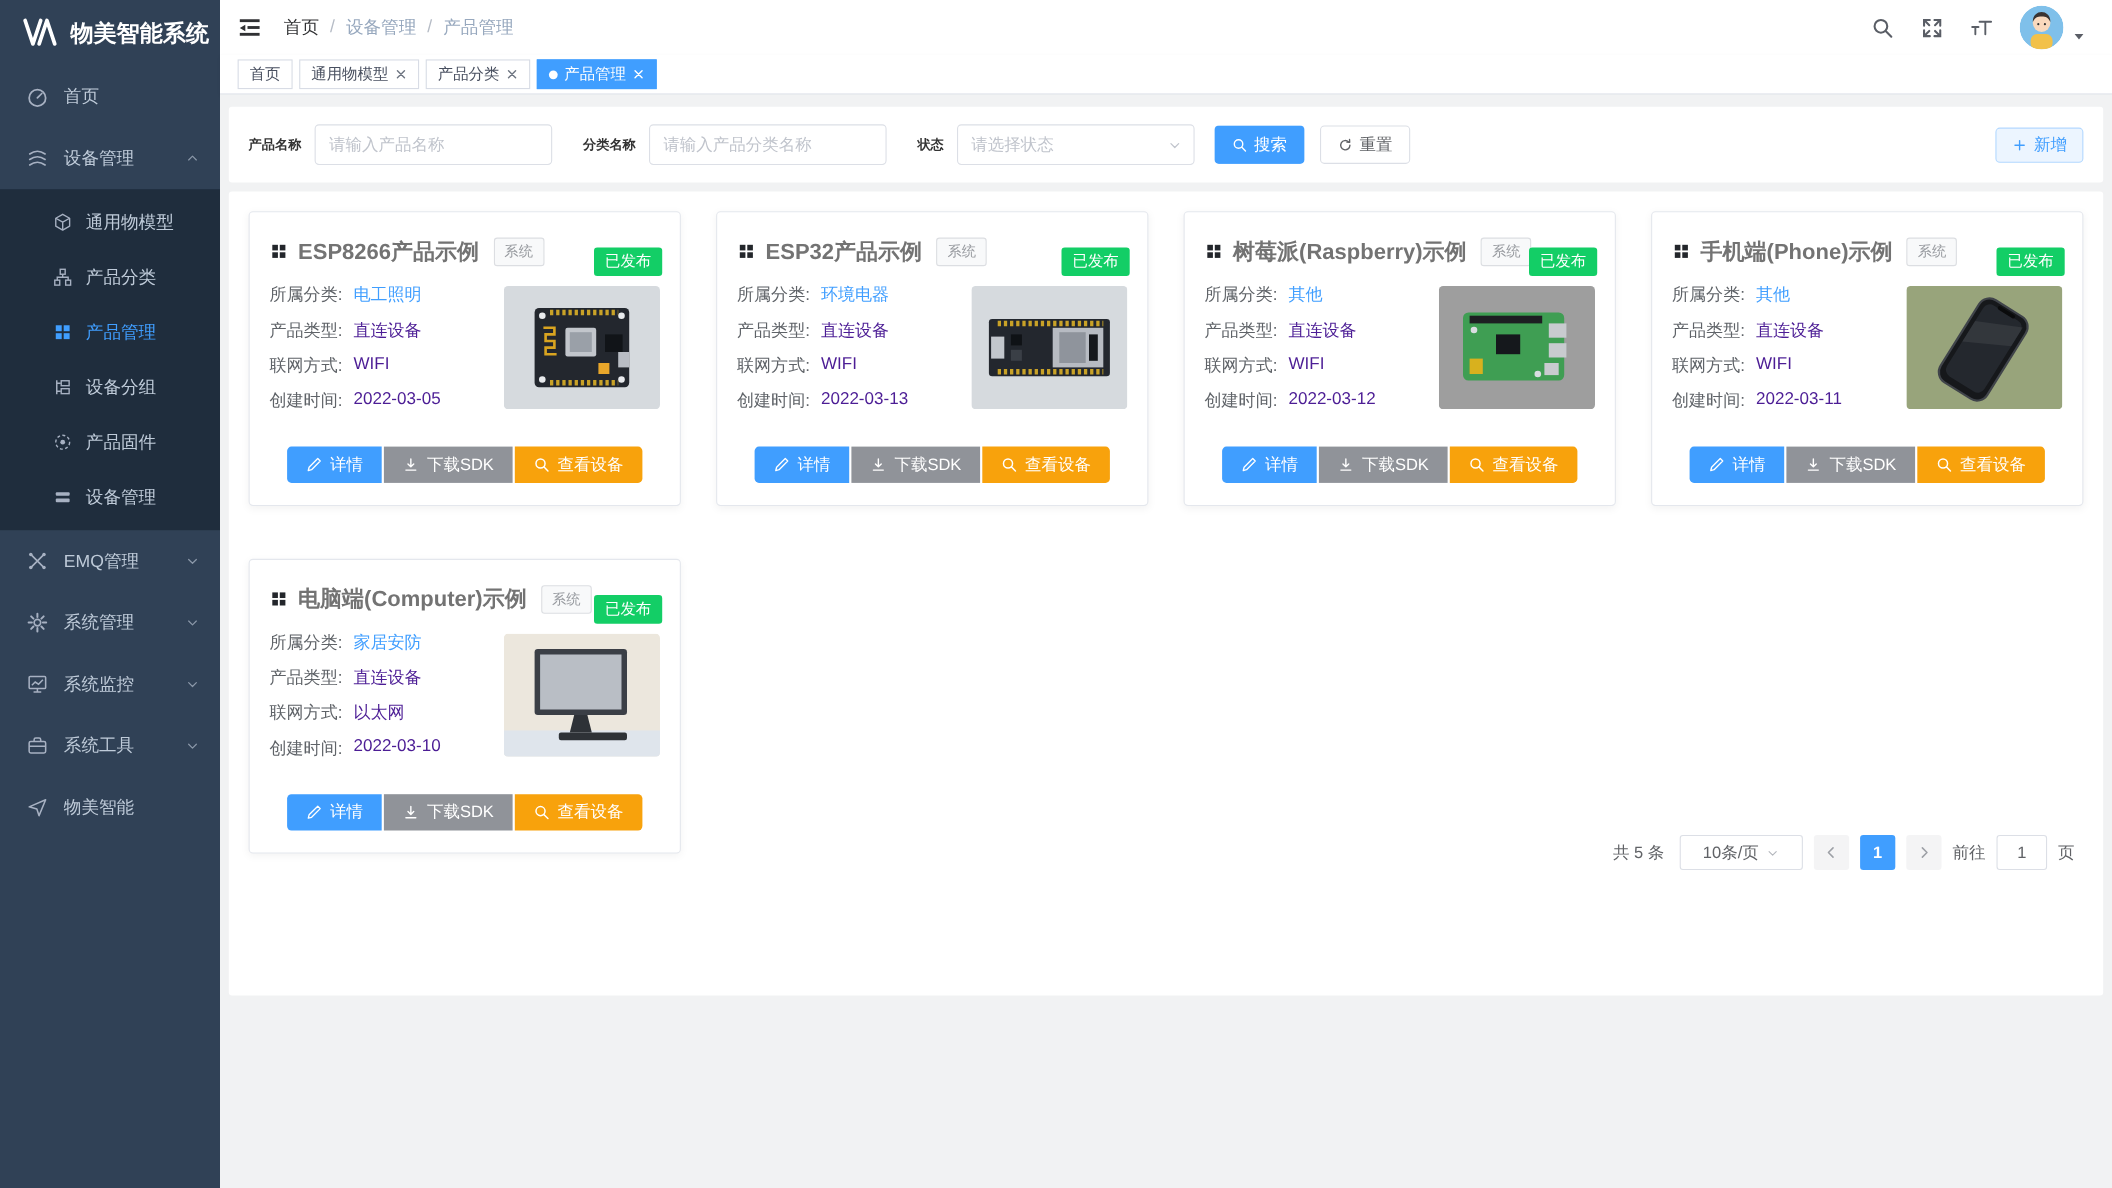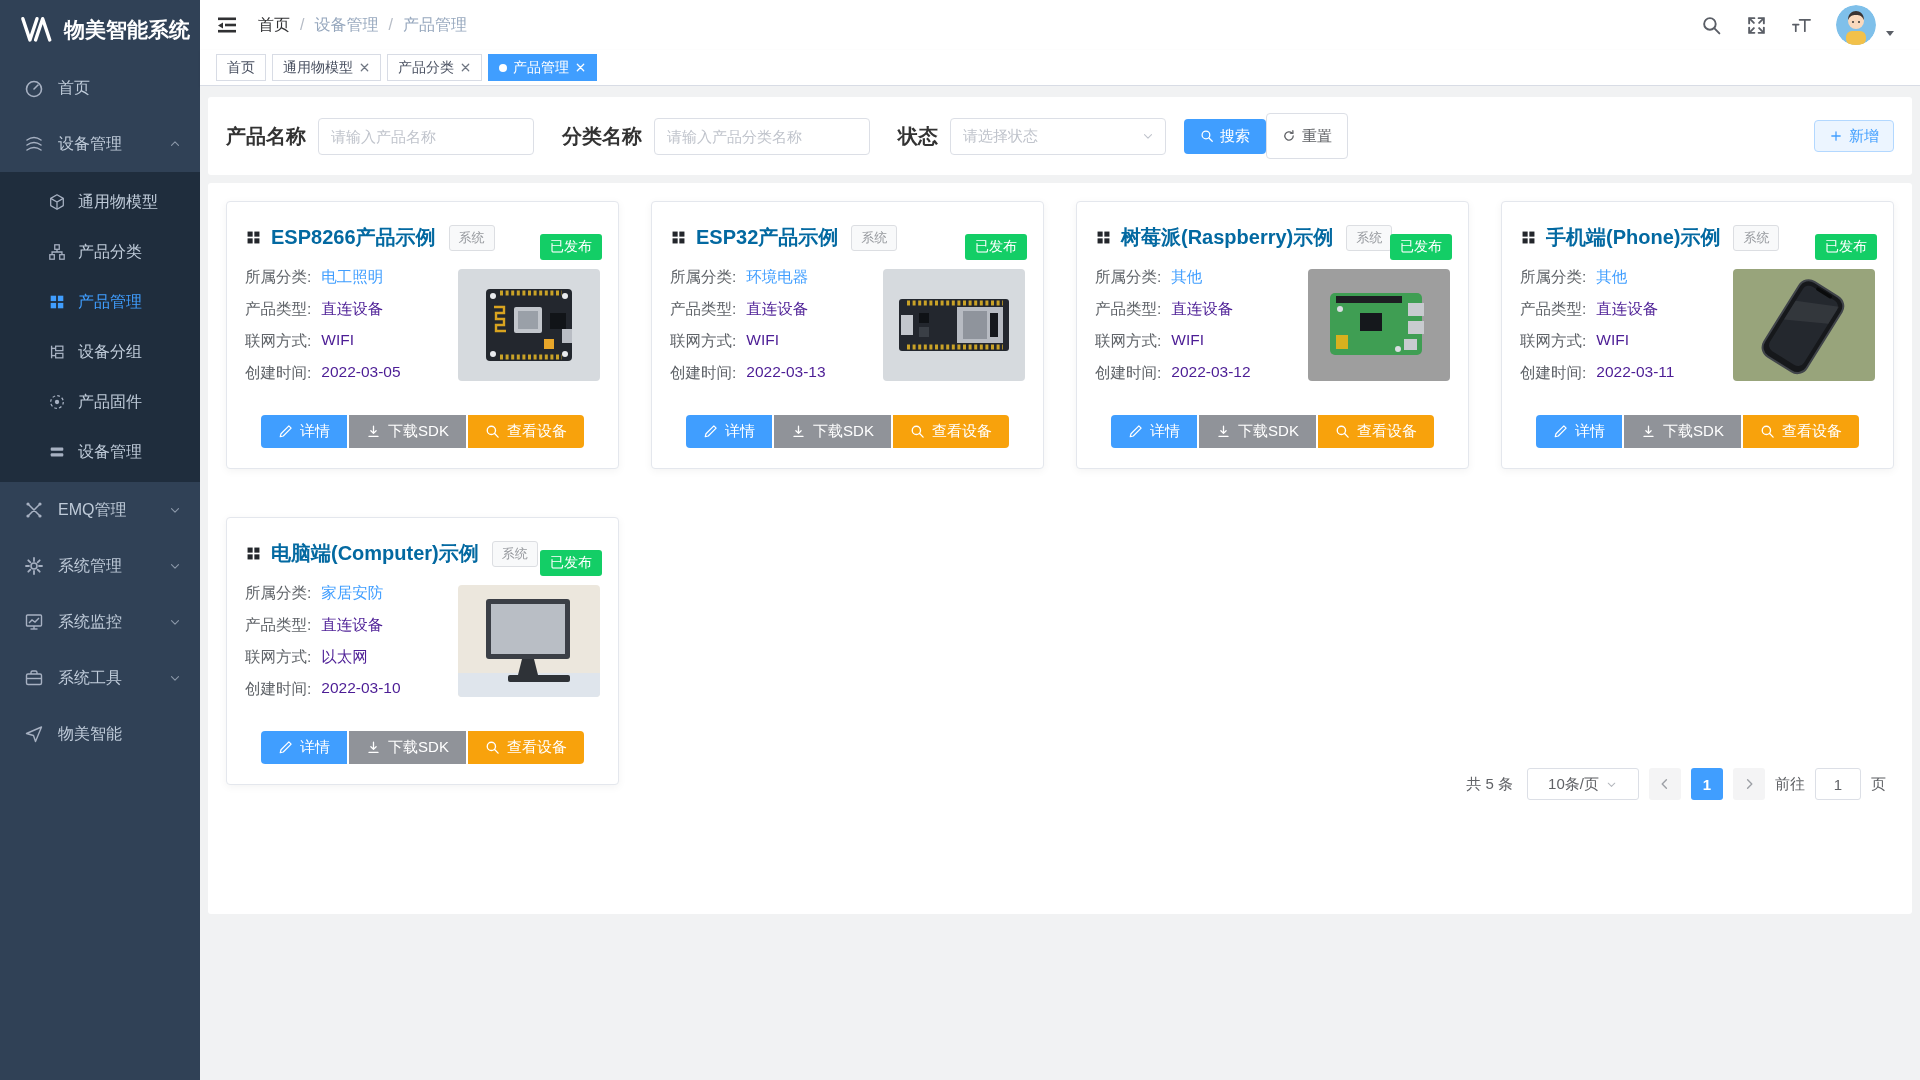--- a/index.html
+++ b/index.html
@@ -39,40 +39,40 @@
   .tab { height:27px; display:inline-flex; align-items:center; gap:6px; padding:0 10px; border:1px solid #d8dce5; background:#fff; color:#495060; font-size:14px; cursor:pointer; }
   .tab .tab-close { width:11px; height:11px; color:#6f7682; }
   .tab.active { background:#409eff; border-color:#409eff; color:#fff; }
   .tab.active .tab-close { color:#fff; }
   .tab-dot { width:8px; height:8px; border-radius:50%; background:#fff; display:inline-block; }
 
   .content { flex:1; background:#f1f2f3; overflow:hidden; padding:11px 8px 0 8px; }
 
   
   .search-panel { background:#fff; border-radius:3px; padding:16px 18px; display:flex; align-items:center; }
-  .f-label { font-size:20px; font-weight:bold; color:#333; margin-right:12px; white-space:nowrap; }
+  .f-label { font-size:12px; font-weight:bold; color:#333; margin-right:12px; white-space:nowrap; }
   .f-input { width:216px; height:37px; border:1px solid #dcdfe6; border-radius:4px; padding:0 12px; font-size:15px; color:#606266; font-family:inherit; }
   .f-input::placeholder { color:#c0c4cc; }
   .f-gap { width:28px; flex-shrink:0; }
   .f-select { width:216px; height:37px; border:1px solid #dcdfe6; border-radius:4px; padding:0 10px 0 12px; display:flex; align-items:center; justify-content:space-between; cursor:pointer; background:#fff; }
   .f-select span { font-size:15px; color:#c0c4cc; }
   .f-select .chevd { width:14px; height:14px; color:#c0c4cc; }
   .btn { display:inline-flex; align-items:center; justify-content:center; gap:6px; border-radius:4px; font-size:15px; cursor:pointer; border:1px solid transparent; white-space:nowrap; }
   .btn-search { background:#409eff; color:#fff; height:35px; padding:0 15px; margin-left:18px; }
-  .btn-reset { background:#fff; color:#606266; border-color:#dcdfe6; height:46px; padding:0 15px; }
+  .btn-reset { background:#fff; color:#606266; border-color:#dcdfe6; height:35px; padding:0 15px; margin-left:14px; }
   .btn-add { background:#ecf5ff; color:#409eff; border-color:#b3d8ff; height:32px; padding:0 14px; margin-left:auto; }
   .btn .b-icon { width:14px; height:14px; }
 
   
   .cards-panel { background:#fff; border-radius:3px; margin-top:8px; height:731px; padding:18px; position:relative; }
   .cards-grid { display:grid; grid-template-columns:repeat(4,1fr); column-gap:32px; row-gap:48px; }
   .card { border:1px solid #e4e7ed; border-radius:4px; background:#fff; box-shadow:0 2px 8px rgba(0,0,0,.05); padding:16px 18px 20px; position:relative; }
   .card-head { display:flex; align-items:center; gap:9px; margin-top:6px; }
   .grid-glyph { width:17px; height:17px; color:#23262b; flex-shrink:0; }
-  .card-title { font-size:20px; font-weight:bold; color:#0369a1; white-space:nowrap; }
+  .card-title { font-size:20px; font-weight:bold; color:#737373; white-space:nowrap; }
   .card-tag { font-size:13px; color:#979a9f; background:#f8f9fa; border:1px solid #dcdee2; border-radius:3px; padding:3px 9px; margin-left:4px; }
   .card-badge { position:absolute; top:32px; right:16px; background:#13ce66; color:#fff; font-size:14px; padding:4px 10px; border-radius:3px; }
   .card-body { display:flex; margin-top:16px; }
   .card-fields { flex:1; min-width:0; }
   .fld { display:flex; font-size:15.5px; margin-bottom:11px; }
   .fld-label { color:#5f6368; margin-right:10px; white-space:nowrap; }
   .fld-value { color:#4c1d95; }
   .fld-link { color:#409eff; cursor:pointer; }
   .card-img { width:142px; height:112px; border-radius:4px; overflow:hidden; flex-shrink:0; margin-top:2px; }
   .card-actions { display:flex; justify-content:center; margin-top:20px; gap:2px; }

